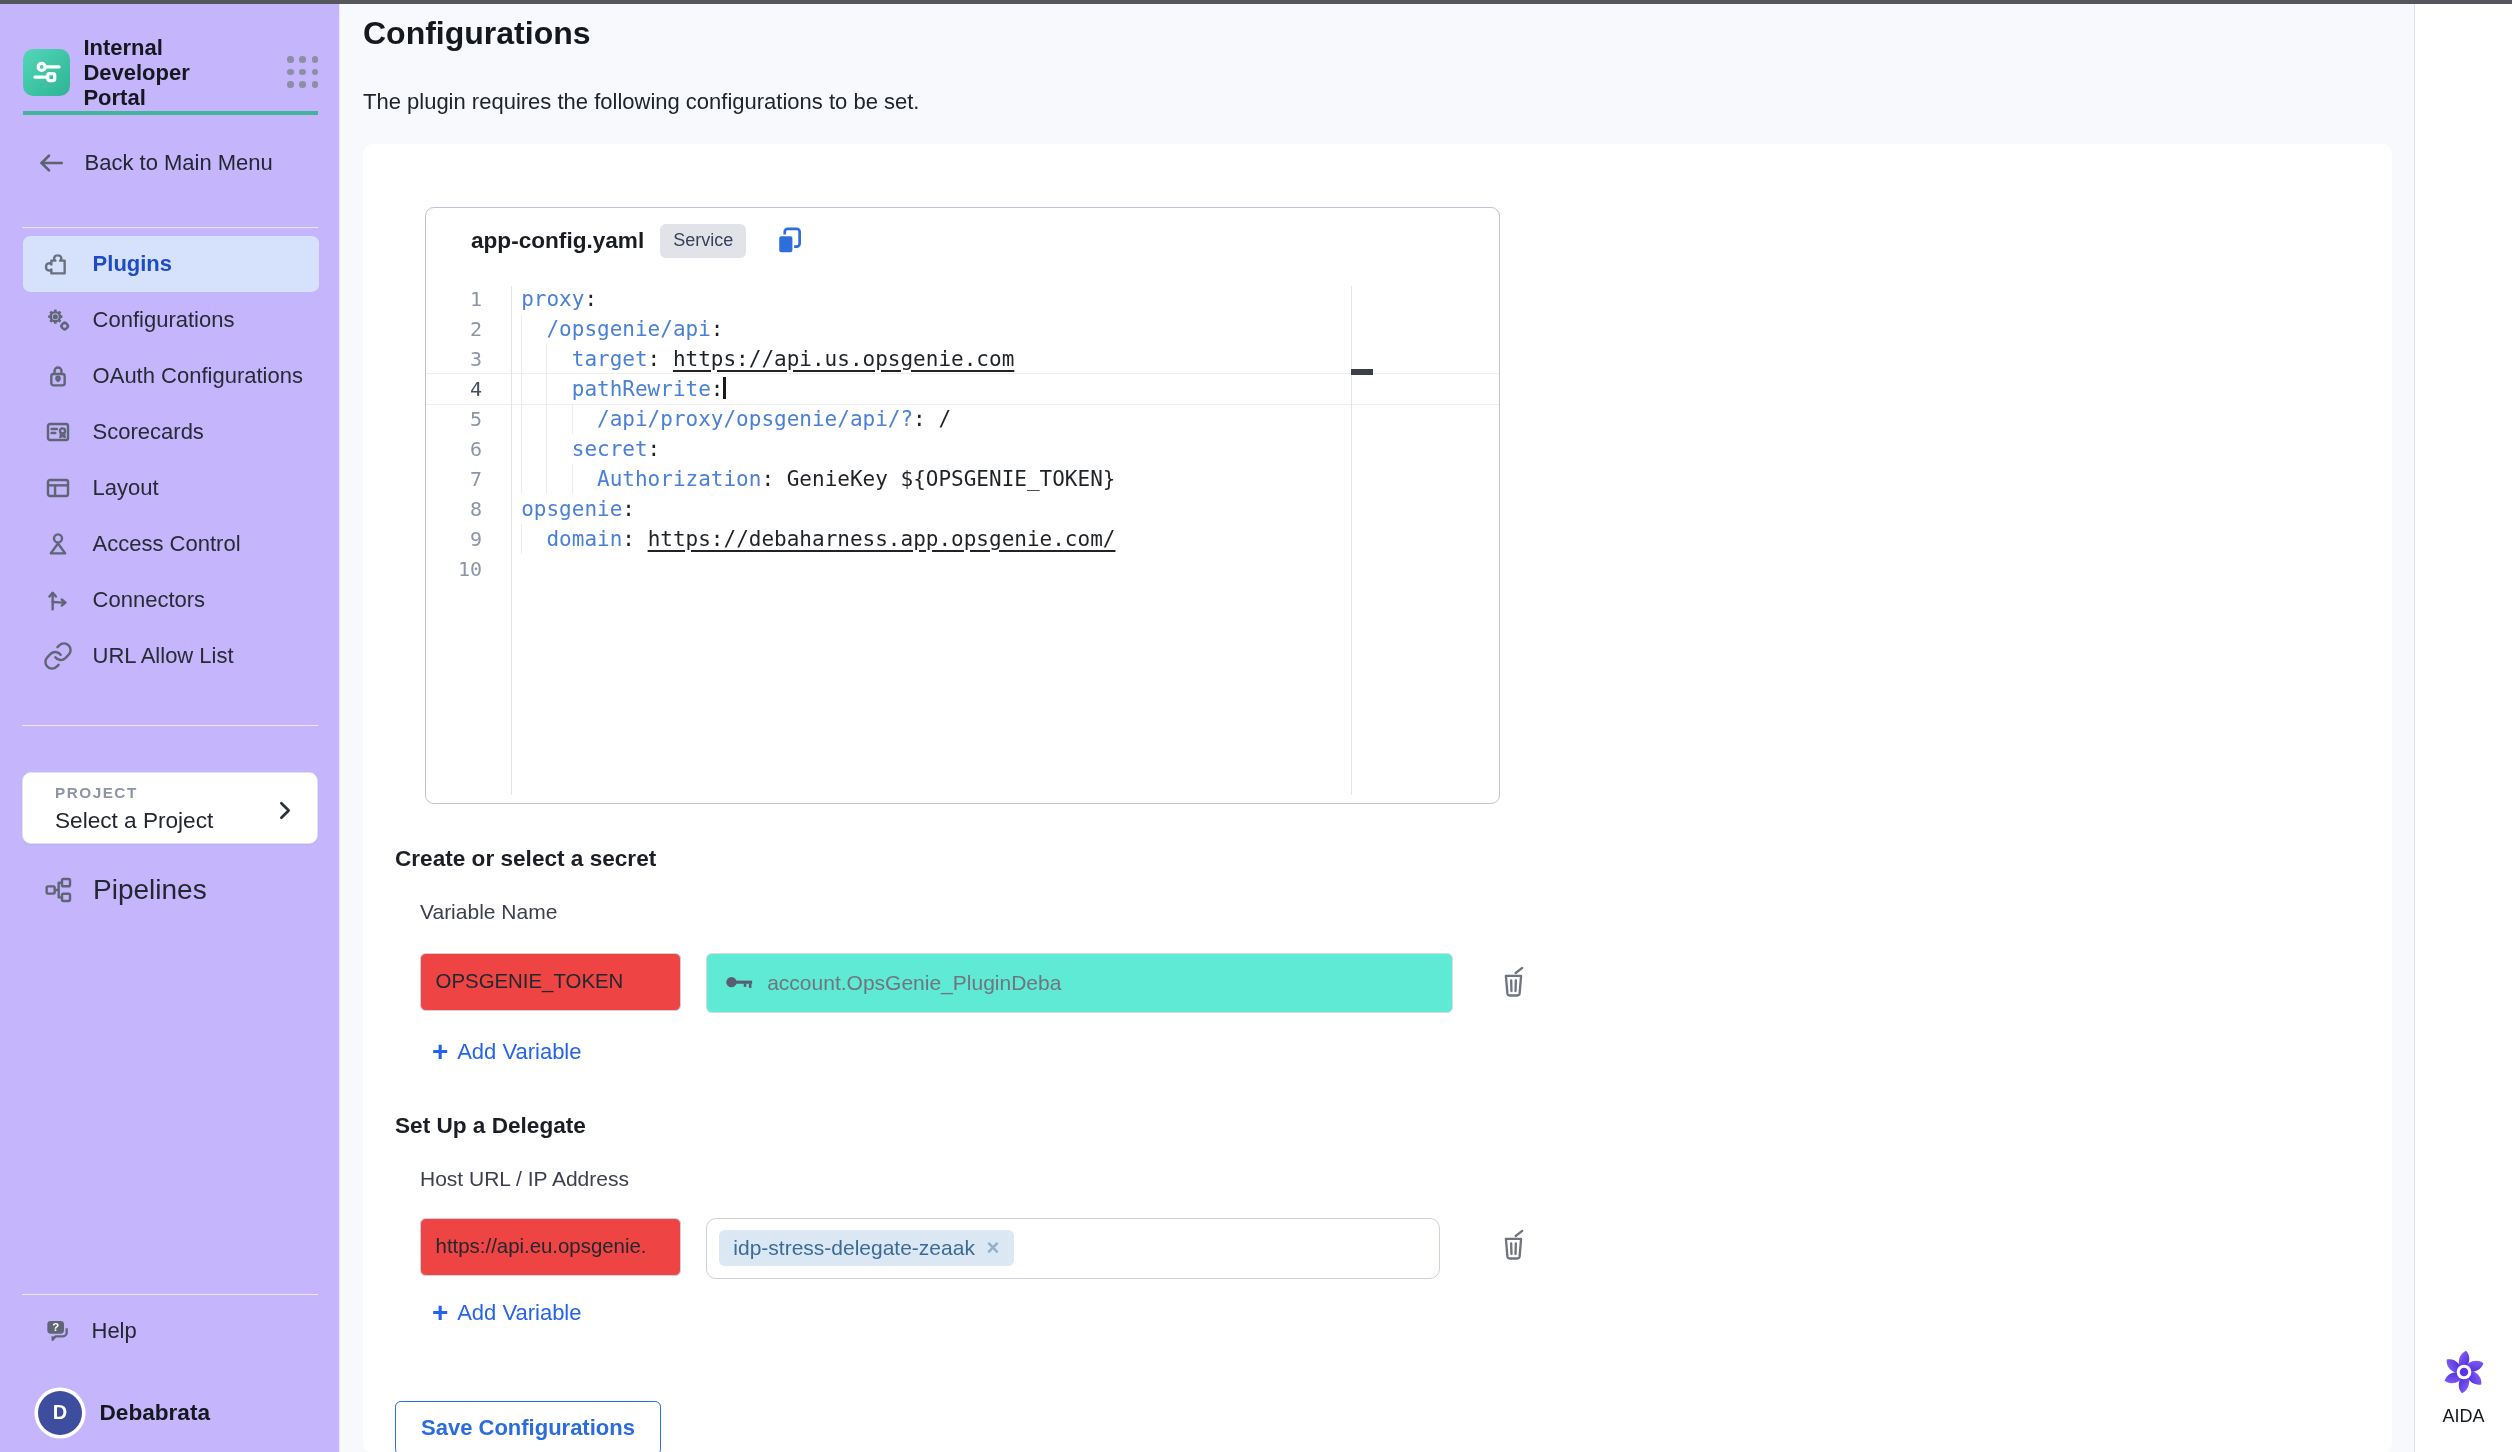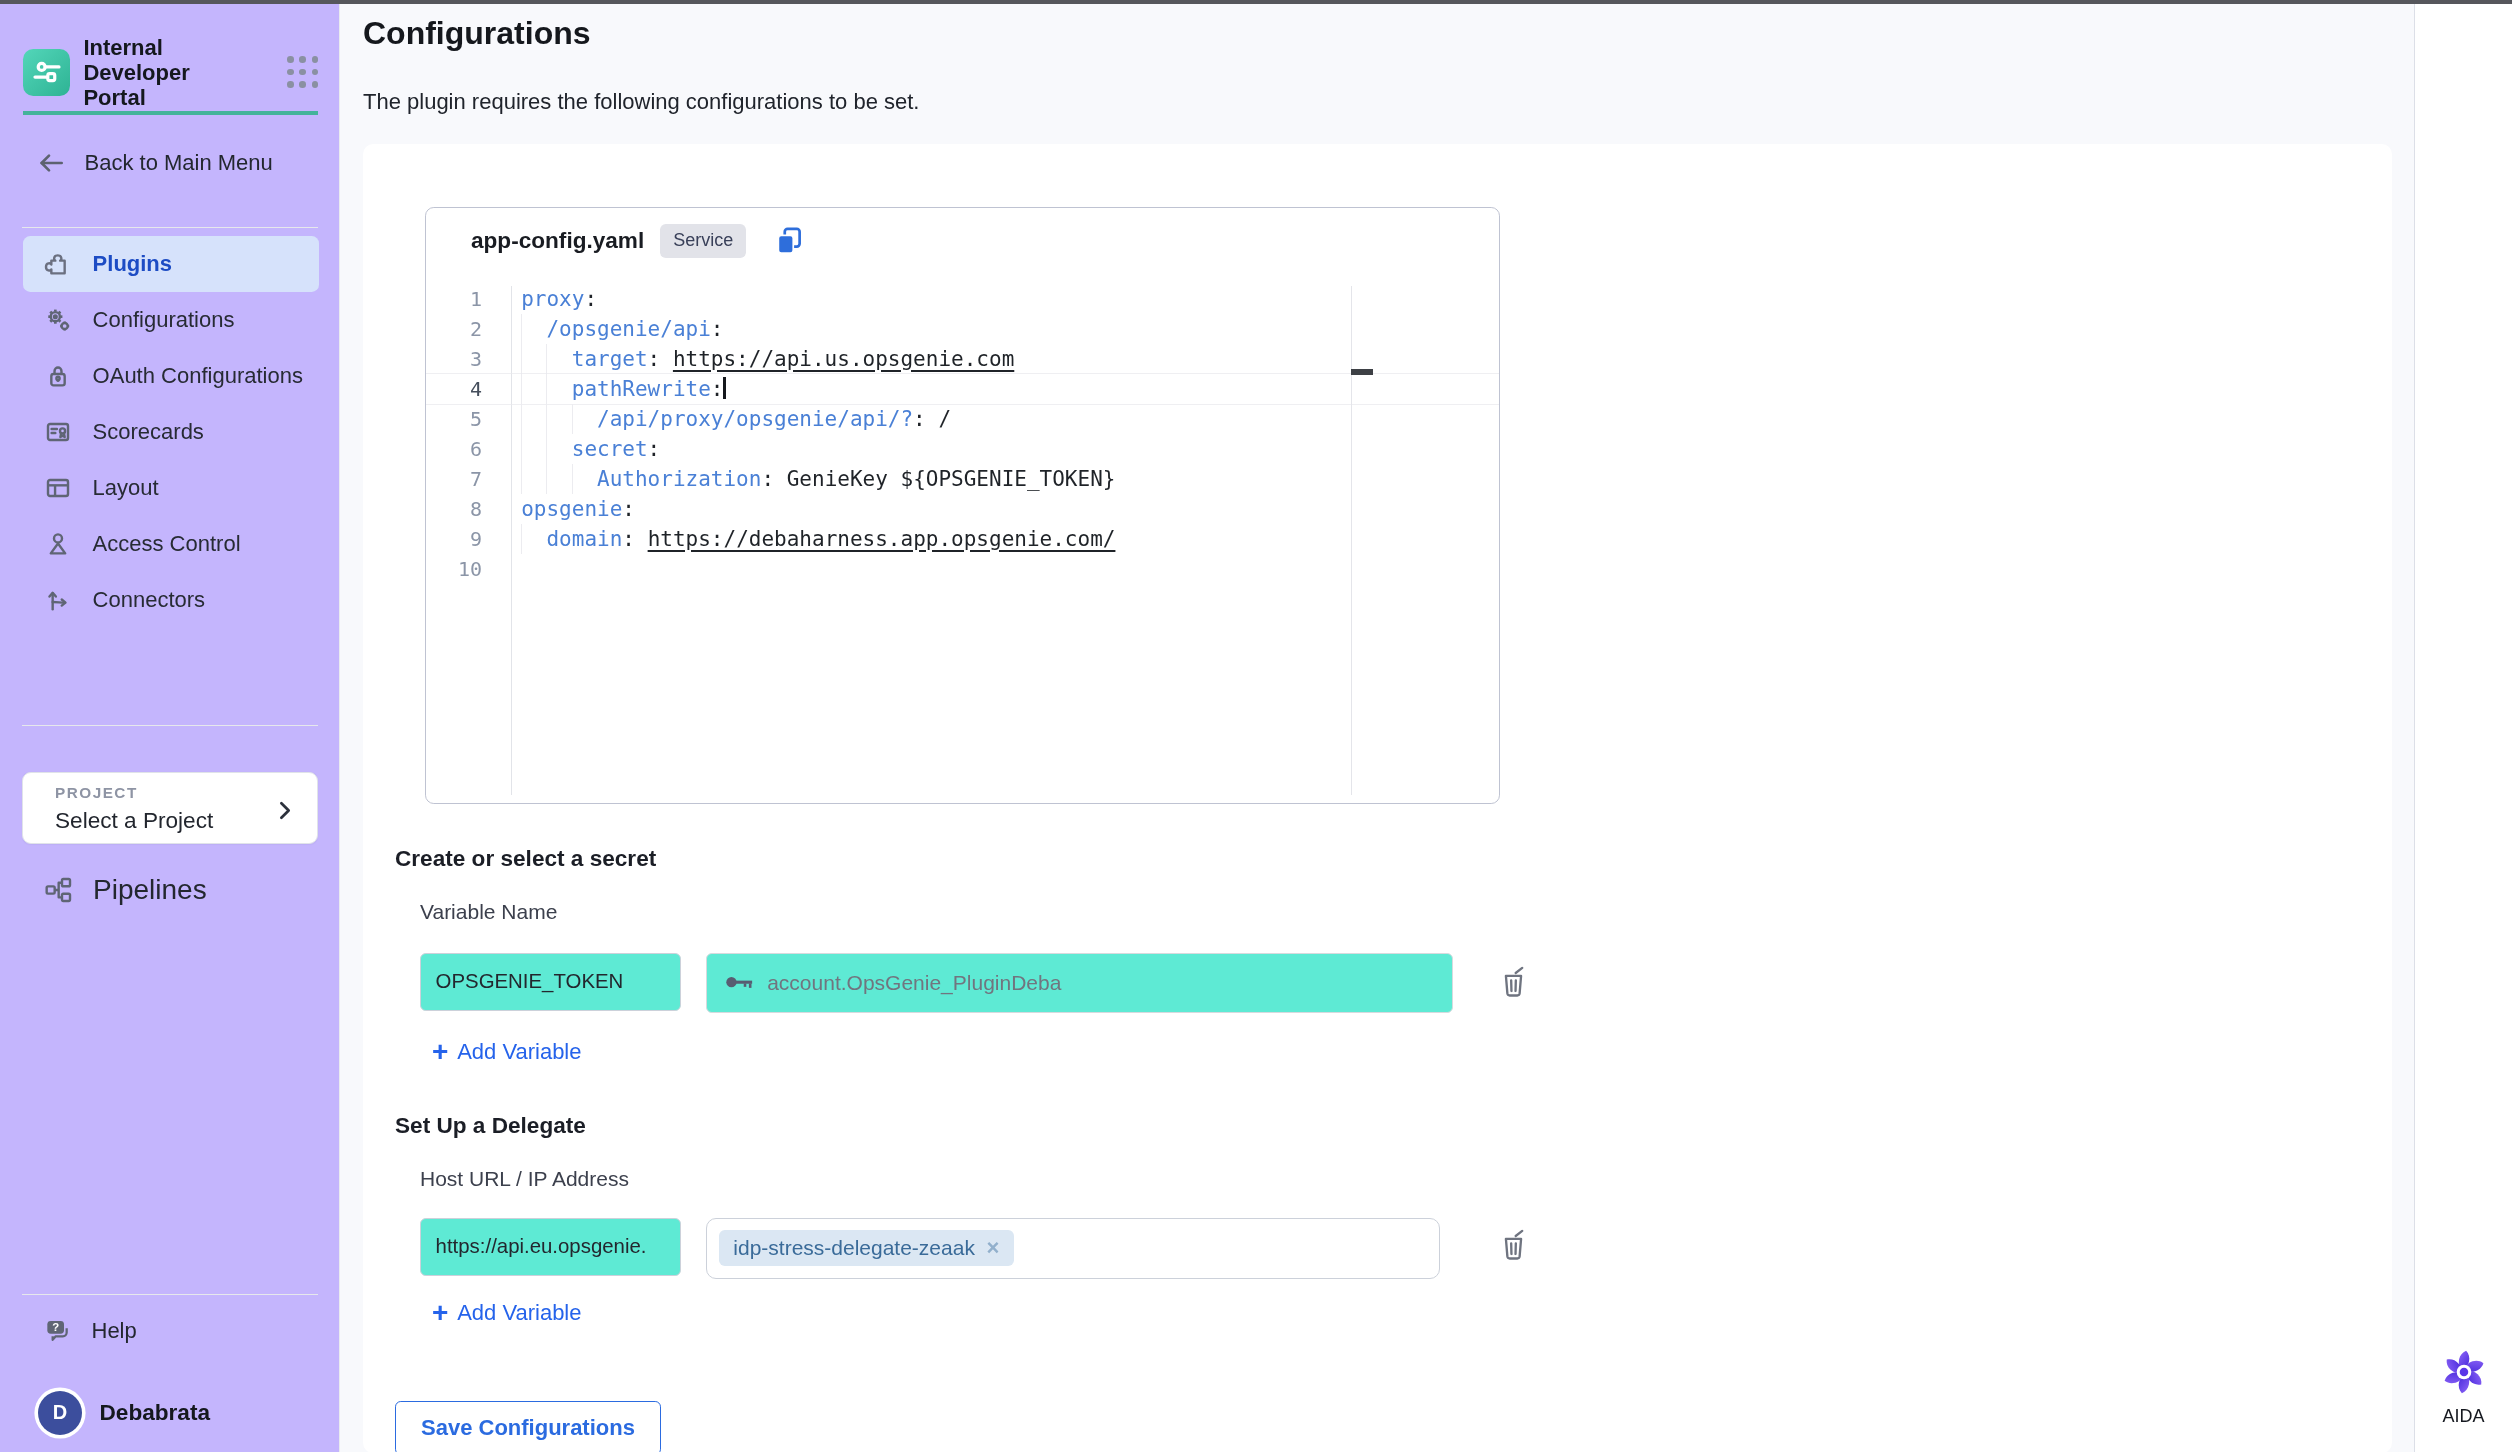--- a/index.html
+++ b/index.html
@@ -101,21 +101,21 @@
   .tok-k { color:#4a80d6; }
   .tok-p { color:#1f2328; }
   .tok-u { color:#1f2328; text-decoration:underline; text-underline-offset:4.4px; }
   .caret { display:inline-block; width:2.2px; height:22px; background:#15181d; vertical-align:-3.6px; }
 
   
   .sec-head { position:absolute; left:32px; font-size:22.6px; font-weight:700; color:#1b1e26; }
   .fld-label { position:absolute; left:57px; font-size:21px; color:#3c404d; }
   .txt-input {
     position:absolute; left:57px; width:261px; height:58px;
-    border:0.7px solid #ccd1da; border-radius:5.8px; background:#5eead4;
+    border:0.7px solid #ccd1da; border-radius:5.8px; background:#ef4444;
     font-family:"Liberation Sans", sans-serif; font-size:20.4px; color:#23272e;
     padding:0 14.6px; outline:none;
   }
   .secret-field {
     position:absolute; left:343px; width:747px; height:60px;
     background:#5eead4; border:0.7px solid #d7dade; border-radius:5.8px;
     display:flex; align-items:center; padding:0 17.5px; gap:11.7px; cursor:pointer;
   }
   .secret-field .val { font-size:21px; color:#71757f; }
   .tag-field {
@@ -265,20 +265,27 @@
     <div class="nav-item">
       <svg class="icn" viewBox="0 0 24 24" fill="none" stroke="#5f6575" stroke-width="1.8" stroke-linecap="round" stroke-linejoin="round">
         <path d="M8 19 V7"></path>
           <polyline points="5.6,9.4 8,6.6 10.4,9.4"></polyline>
         <path d="M8 13.5 c4,0 5.5,0.5 9,0.5"></path>
           <polyline points="14.8,11.6 17.6,14 14.8,16.2"></polyline>
       </svg>
       <span class="lbl">Connectors</span>
     </div>
 
+    <div class="nav-item">
+      <svg class="icn" viewBox="0 0 24 24" fill="none" stroke="#5f6575" stroke-width="1.8" stroke-linecap="round" stroke-linejoin="round">
+        <path d="M10 13 a5 5 0 0 0 7.54 .54 l2.5-2.5 a5 5 0 0 0 -7.07 -7.07 l-1.4 1.4"></path>
+        <path d="M14 11 a5 5 0 0 0 -7.54 -.54 l-2.5 2.5 a5 5 0 0 0 7.07 7.07 l1.4-1.4"></path>
+      </svg>
+      <span class="lbl">URL Allow List</span>
+    </div>
   </div>
 
   <div class="side-div" style="top:721px"></div>
 
   <div class="project-card">
     <div class="project-eyebrow">PROJECT</div>
     <div class="project-value">Select a Project</div>
     <svg class="project-chevron" width="25" height="25" viewBox="0 0 24 24" fill="none" stroke="#2c313c" stroke-width="2.6" stroke-linecap="round" stroke-linejoin="round">
       <polyline points="9,5 16,12 9,19"></polyline>
     </svg>

